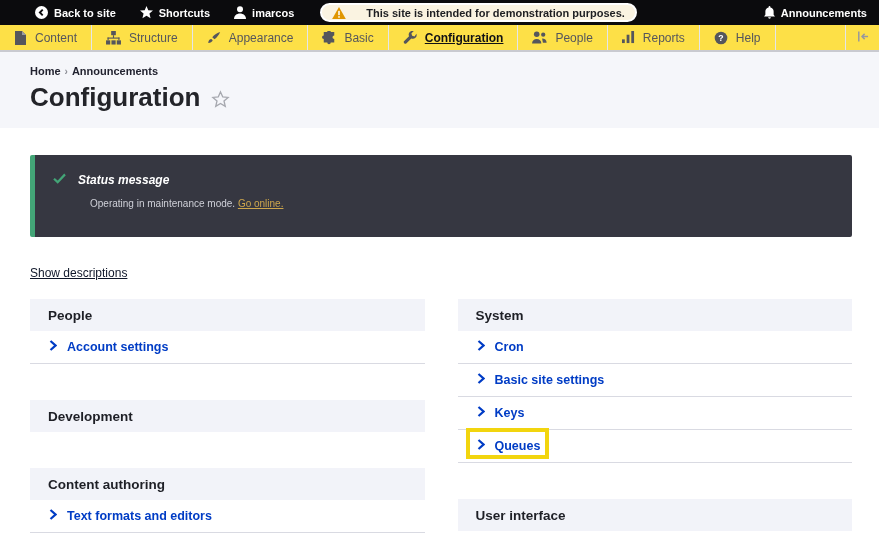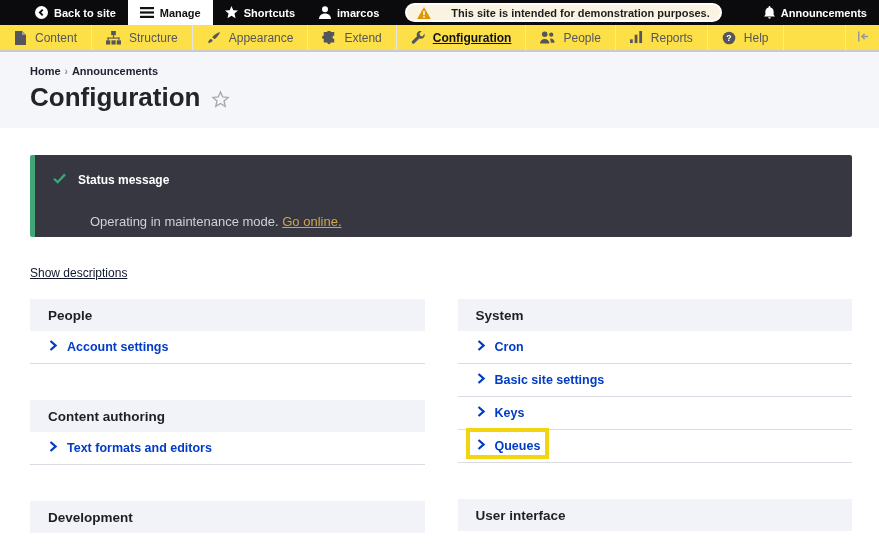--- a/index.html
+++ b/index.html
@@ -40,22 +40,22 @@
   .bc-sep { color: #8b8d95; font-size: 10px; }
   .title-row { display: flex; align-items: center; gap: 11px; margin-top: 5px; }
   .page-title { font-size: 26px; font-weight: bold; color: #232429; }
   .fav-star { display: inline-flex; cursor: pointer; margin-top: 3px; }
   
   .main { padding: 27px 27px 0 30px; }
   .status-box {
     background: #363741; border-left: 5px solid #43a577; border-radius: 2px;
     padding: 18px 16px 23px 18px; color: #fff; height: 82px;
   }
-  .status-head { display: flex; align-items: center; gap: 12px; font-size: 12px; font-weight: bold; }
-  .status-body { margin: 27px 0 0 37px; font-size: 13px; color: #cfd0d8; }
+  .status-head { display: flex; align-items: center; gap: 12px; font-size: 12px; font-weight: bold; font-style: italic; }
+  .status-body { margin: 11px 0 0 37px; font-size: 10px; color: #cfd0d8; }
   .status-link { color: #cda64c; text-decoration: underline; cursor: pointer; }
   .show-desc { display: inline-block; margin-top: 29px; font-size: 12px; color: #0f172a; text-decoration: underline; cursor: pointer; }
   .columns { display: grid; grid-template-columns: 1fr 1fr; column-gap: 33px; margin-top: 18px; }
   .panel { margin-bottom: 36px; }
   .panel-header {
     background: #f2f3f9; height: 32px; display: flex; align-items: center;
     padding-left: 18px; font-size: 13.5px; font-weight: bold; color: #1e1f26;
   }
   .panel-item {
     position: relative; height: 33px; display: flex; align-items: center; gap: 10px;
@@ -72,30 +72,20 @@
 
 <div class="topbar">
   <div class="tb-item">
     <span class="tb-icon">
       <svg width="13" height="13" viewBox="0 0 14 14">
           <circle cx="7" cy="7" r="7" fill="#fff"></circle>
           <path d="M8.3 3.8 5.2 7l3.1 3.2" stroke="#0b0b0d" stroke-width="2" fill="none"></path>
         </svg>
     </span>
     <span>Back to site</span>
-  </div>
-  <div class="tb-item active">
-    <span class="tb-icon">
-      <svg width="14" height="11" viewBox="0 0 14 11">
-          <rect y="0" width="14" height="2.2" fill="#111"></rect>
-          <rect y="4.4" width="14" height="2.2" fill="#111"></rect>
-          <rect y="8.8" width="14" height="2.2" fill="#111"></rect>
-        </svg>
-    </span>
-    <span>Manage</span>
   </div>
   <div class="tb-item">
     <span class="tb-icon">
       <svg width="13" height="13" viewBox="0 0 16 16">
           <path d="M8 0l2.2 5.2 5.8.4-4.4 3.7L13 15 8 11.9 3 15l1.4-5.7L0 5.6l5.8-.4z" fill="#fff"></path>
         </svg>
     </span>
     <span>Shortcuts</span>
   </div>
   <div class="tb-item">
@@ -161,21 +151,21 @@
           </svg>
         </span>
         <span class="label">Appearance</span>
       </div>
       <div class="menu-item">
         <span class="tb-icon">
           <svg width="14" height="14" viewBox="0 0 16 16" fill="#55565c">
             <path d="M6 1a2 2 0 0 1 4 0h4v4a2 2 0 0 0 0 4v4h-4a2 2 0 0 1-4 0H2v-4a2 2 0 0 1 0-4V1z"></path>
           </svg>
         </span>
-        <span class="label">Extend</span>
+        <span class="label">Basic</span>
       </div>
       <div class="menu-item active">
         <span class="tb-icon">
           <svg width="14" height="14" viewBox="0 0 16 16" fill="#55565c">
             <path d="M15.3 3.1a4.3 4.3 0 0 1-5.8 5.4L4 14a1.8 1.8 0 0 1-2.6-2.6l5.5-5.5a4.3 4.3 0 0 1 5.4-5.8L9.6 2.8l.9 2.7 2.7.9z"></path>
           </svg>
         </span>
         <span class="label">Configuration</span>
       </div>
       <div class="menu-item">
@@ -258,30 +248,30 @@
         <div class="panel">
           <div class="panel-header">People</div>
           <div class="panel-item">
             <span><svg width="8" height="11" viewBox="0 0 8 11">
                 <path d="M1.5 1l5 4.5-5 4.5" stroke="#003cc5" stroke-width="2.2" fill="none"></path>
               </svg></span>
             <span>Account settings</span>
           </div>
         </div>
         <div class="panel">
+          <div class="panel-header">Development</div>
+        </div>
+        <div class="panel">
           <div class="panel-header">Content authoring</div>
           <div class="panel-item">
             <span><svg width="8" height="11" viewBox="0 0 8 11">
                 <path d="M1.5 1l5 4.5-5 4.5" stroke="#003cc5" stroke-width="2.2" fill="none"></path>
               </svg></span>
             <span>Text formats and editors</span>
           </div>
-        </div>
-        <div class="panel">
-          <div class="panel-header">Development</div>
         </div>
       </div>
     <div id="col-right">
         <div class="panel">
           <div class="panel-header">System</div>
           <div class="panel-item">
             <span><svg width="8" height="11" viewBox="0 0 8 11">
                 <path d="M1.5 1l5 4.5-5 4.5" stroke="#003cc5" stroke-width="2.2" fill="none"></path>
               </svg></span>
             <span>Cron</span>

